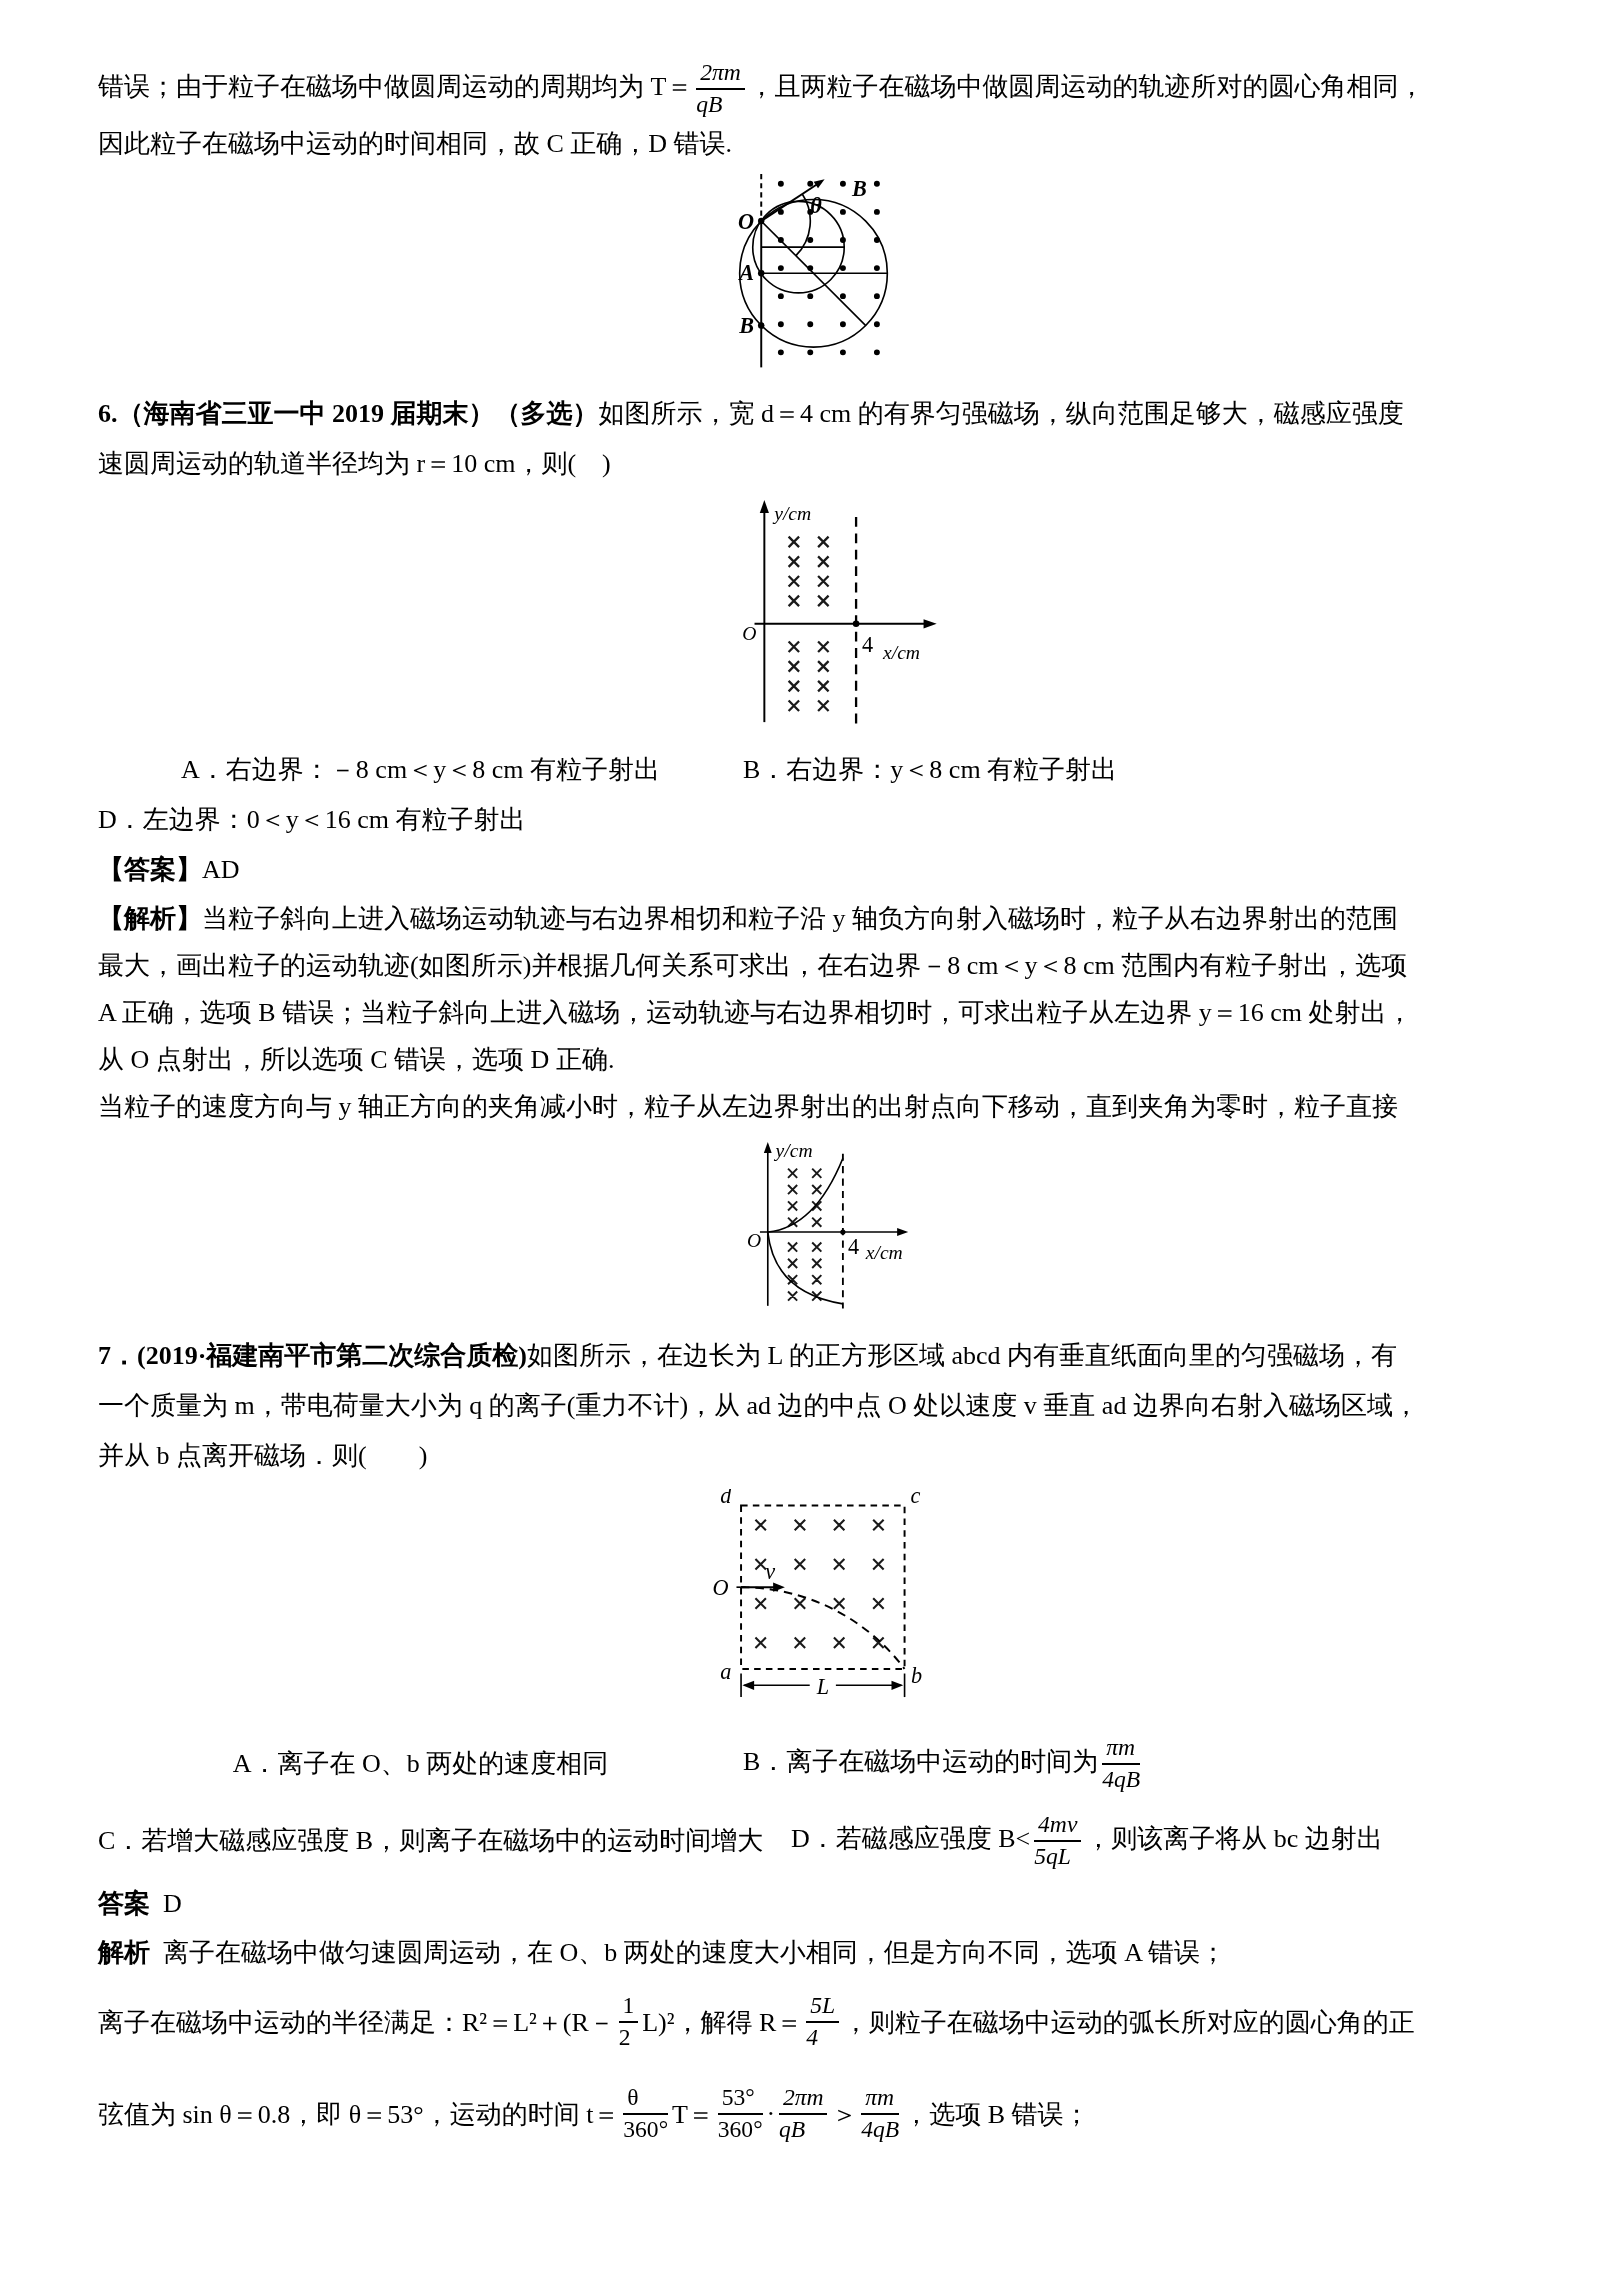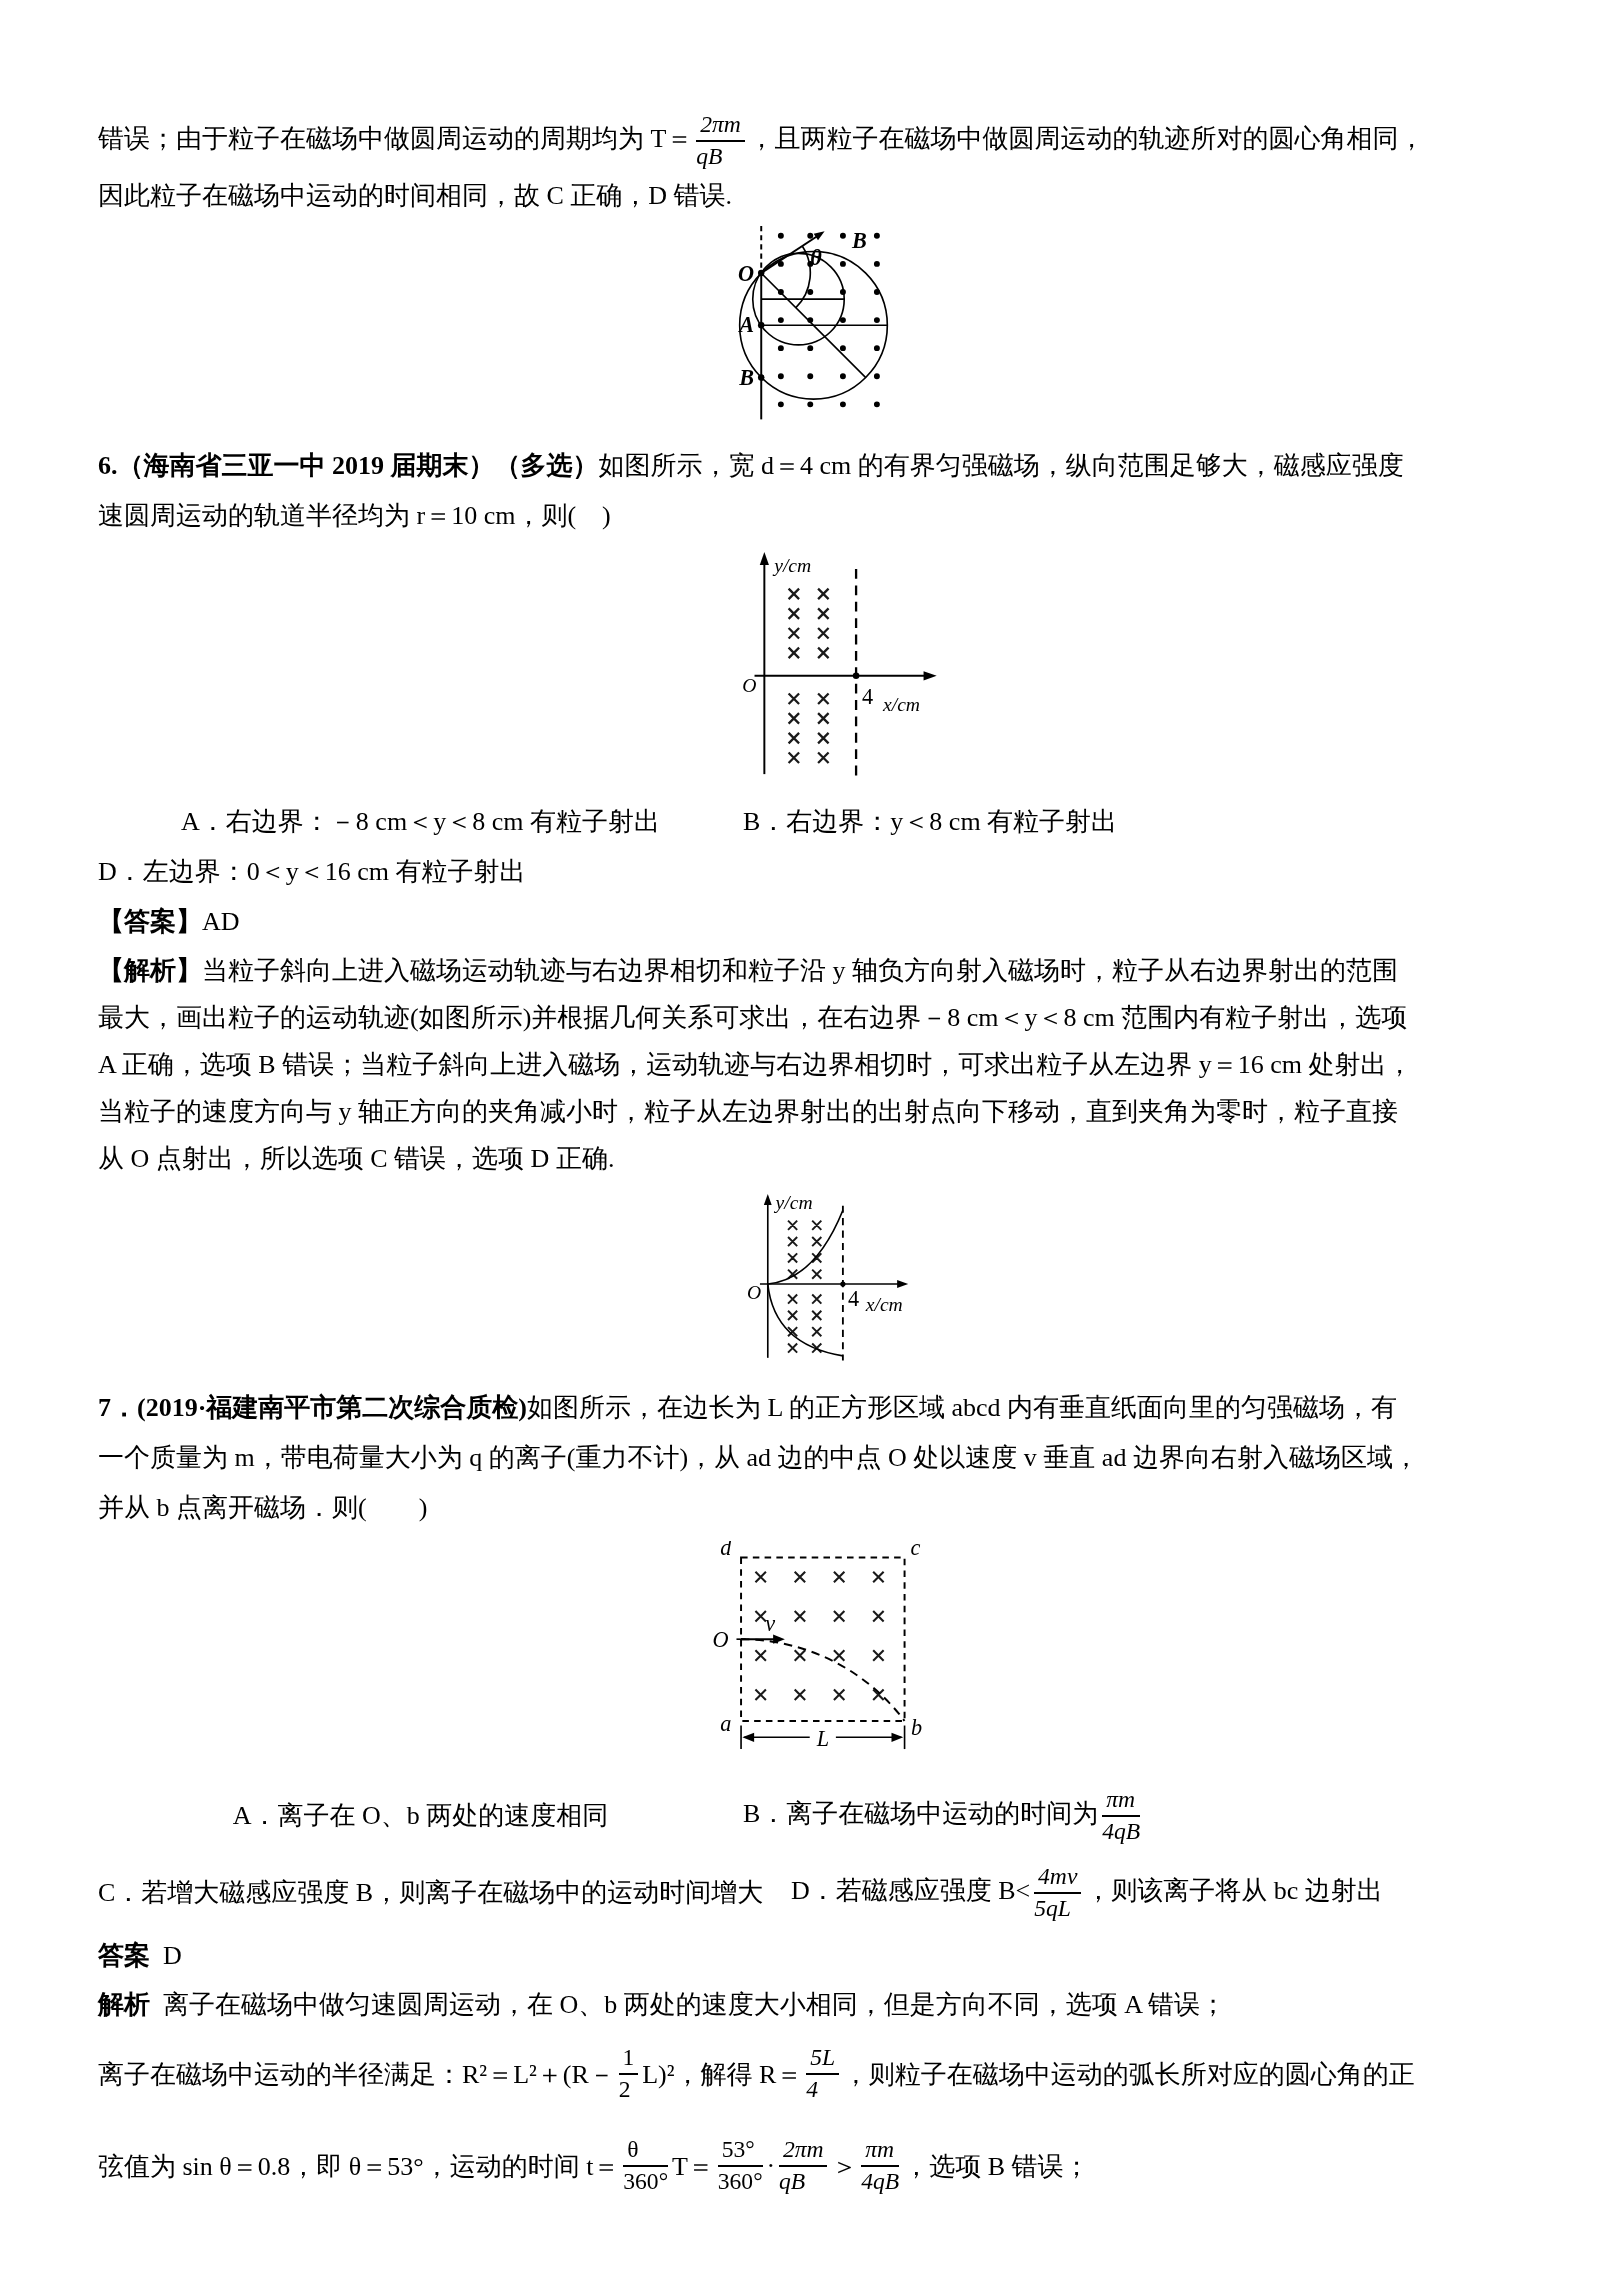--- a/index.html
+++ b/index.html
@@ -4,21 +4,21 @@
 <style>
   html,body{margin:0;padding:0;background:#e8e8e8;}
   .page{
     position:relative;
     width:1623px;height:2295px;
     margin:0 auto;
     background:#ffffff;
     font-family:"Liberation Serif","DejaVu Serif",serif;
     font-size:26px;color:#000;
     box-sizing:border-box;
-    padding:111px 95px 0 98px;
+    padding:59px 95px 0 98px;
     overflow:hidden;
   }
   .line{line-height:50px;}
   .lh72{line-height:47px;}
   b{font-weight:bold;}
   .frac{
     display:inline-block;text-align:left;vertical-align:middle;
     font-size:23.6px;line-height:1.18;margin:0 3.9px;
   }
   .frac .num{display:block;border-bottom:2px solid #000;padding:0 3.9px 1.3px;}
@@ -101,22 +101,22 @@
       <div>B．右边界：y＜8 cm 有粒子射出</div>
     </div>
     <div class="opt-row">
       <div>D．左边界：0＜y＜16 cm 有粒子射出</div>
     </div>
     <div class="line"><b>【答案】</b><span>AD</span></div>
     <div class="lh72">
       <div><b>【解析】</b><span>当粒子斜向上进入磁场运动轨迹与右边界相切和粒子沿 y 轴负方向射入磁场时，粒子从右边界射出的范围</span></div>
       <div>最大，画出粒子的运动轨迹(如图所示)并根据几何关系可求出，在右边界－8 cm＜y＜8 cm 范围内有粒子射出，选项</div>
       <div>A 正确，选项 B 错误；当粒子斜向上进入磁场，运动轨迹与右边界相切时，可求出粒子从左边界 y＝16 cm 处射出，</div>
+      <div>从 O 点射出，所以选项 C 错误，选项 D 正确.</div>
       <div>当粒子的速度方向与 y 轴正方向的夹角减小时，粒子从左边界射出的出射点向下移动，直到夹角为零时，粒子直接</div>
-      <div>从 O 点射出，所以选项 C 错误，选项 D 正确.</div>
     </div>
 
     <div class="fig-wrap fig3-wrap">
       <svg width="209" height="177" viewBox="0 0 320 270" style="font-size:40px">
         <line x1="90" y1="258" x2="90" y2="20" stroke="#000" stroke-width="2.5"></line>
         <polygon points="90,7 84,24 96,24" fill="#000"></polygon>
         <line x1="78" y1="145" x2="292" y2="145" stroke="#000" stroke-width="2.5"></line>
         <polygon points="305,145 288,139 288,151" fill="#000"></polygon>
         <line x1="205" y1="25" x2="205" y2="262" stroke="#000" stroke-width="2.8" stroke-dasharray="11,8"></line>
         <circle cx="205" cy="145" r="4" fill="#000"></circle>

